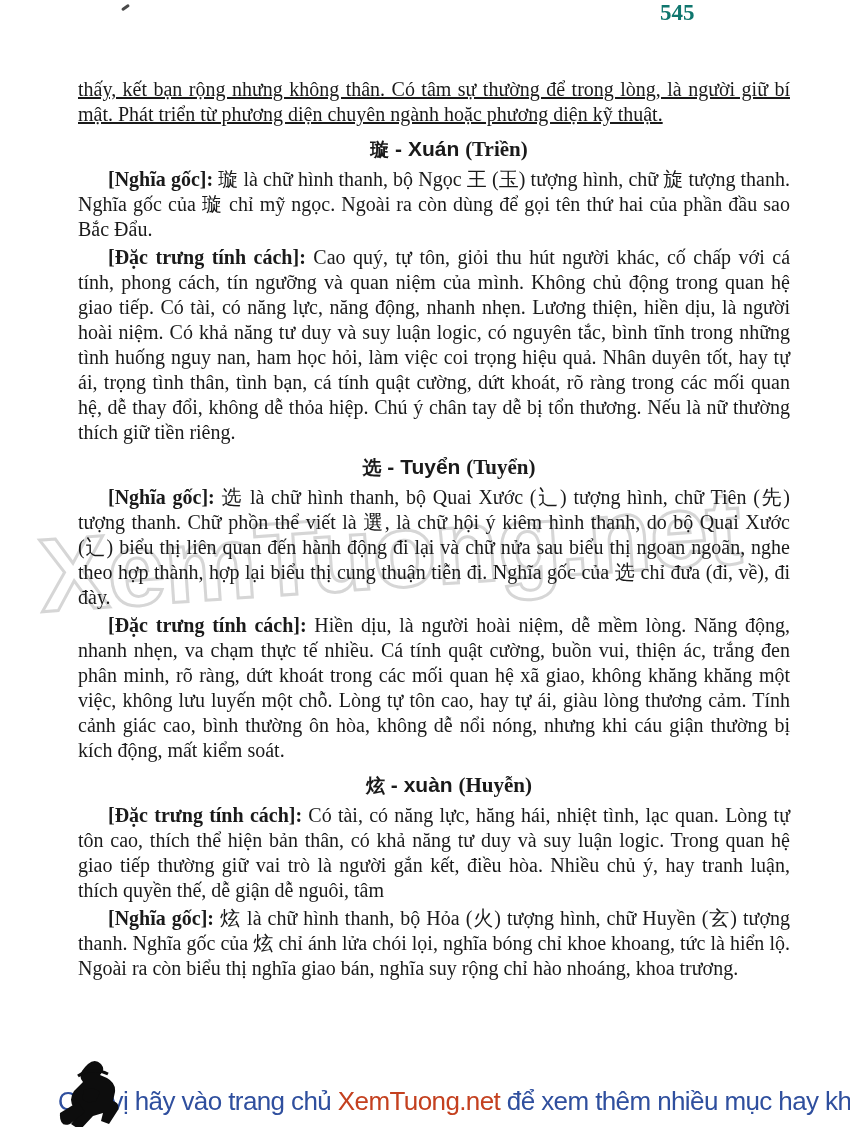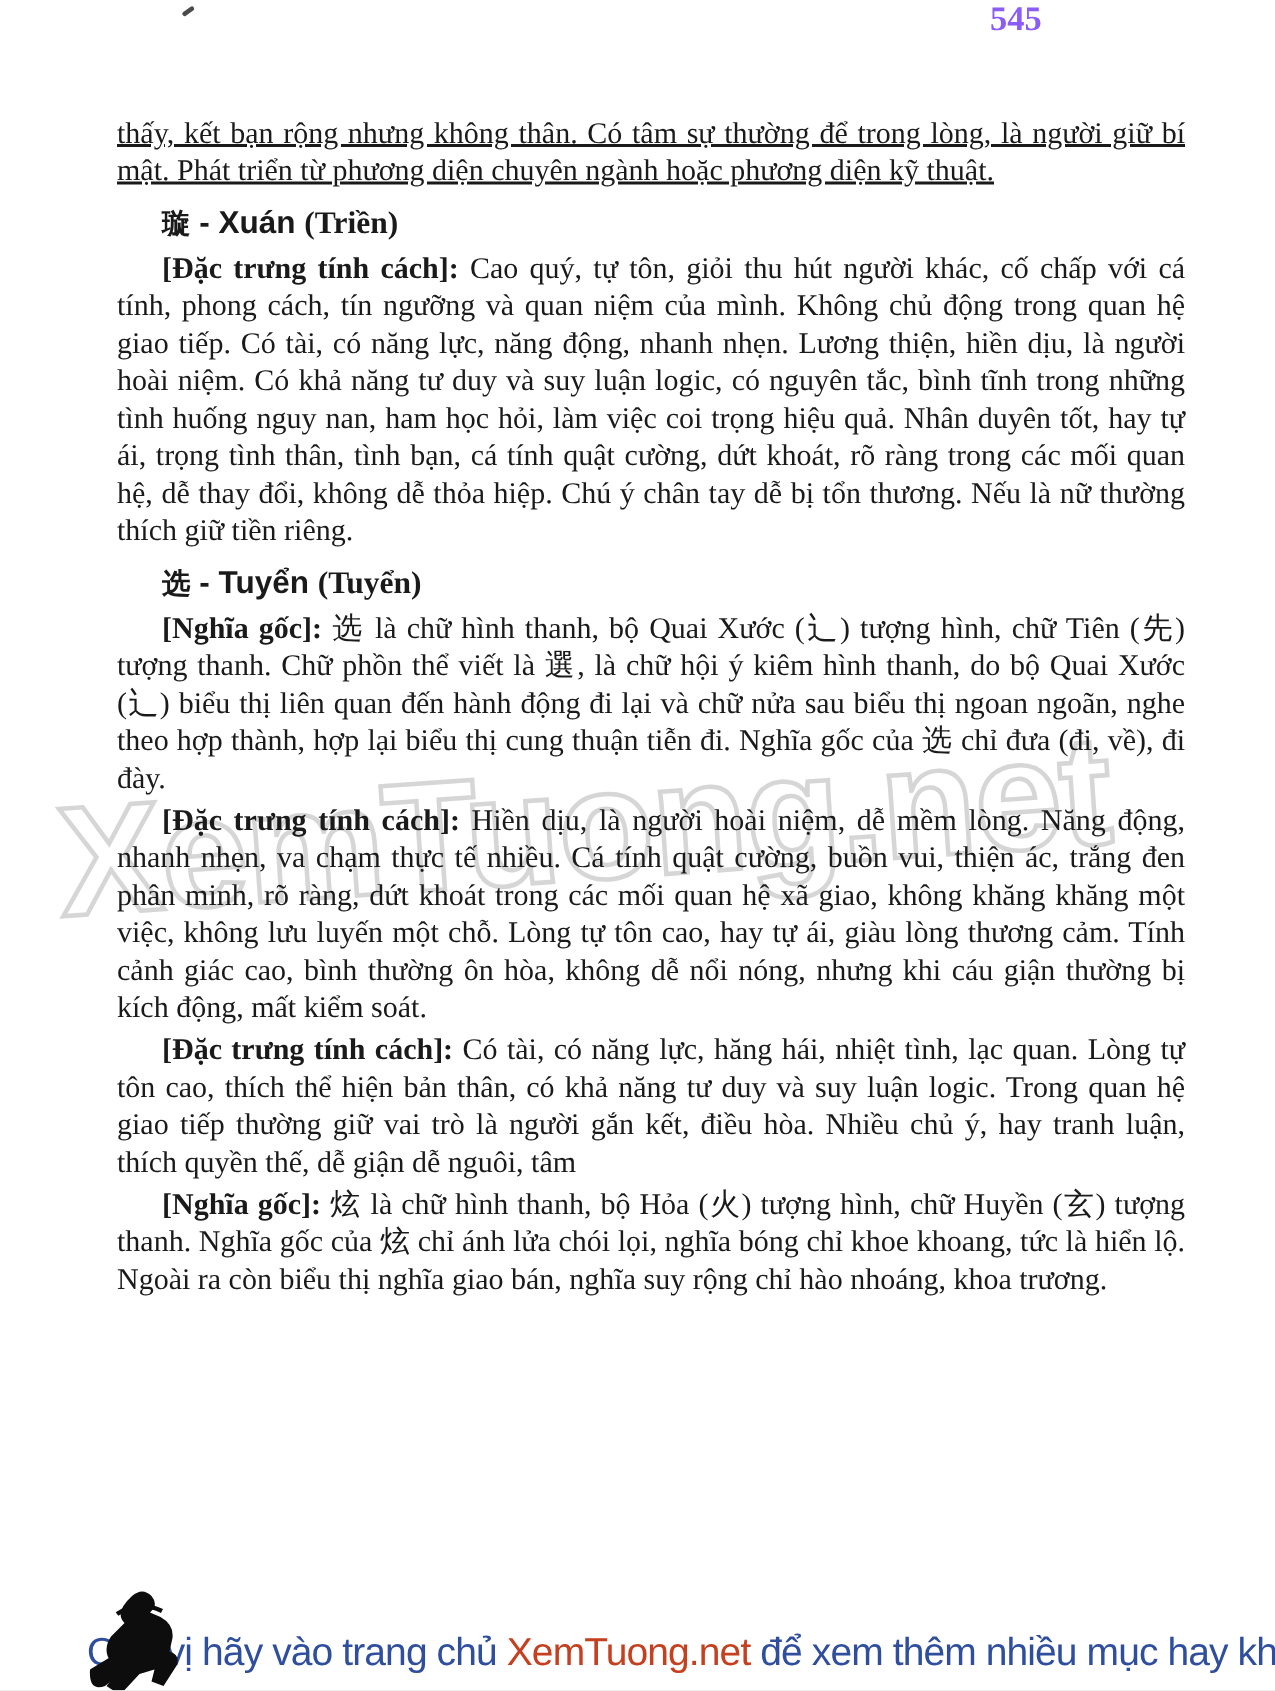--- a/index.html
+++ b/index.html
@@ -25,21 +25,21 @@
   
   .content{
     position:absolute;left:78px;right:60px;top:74px;z-index:2;
     font-size:20px;line-height:25px;text-align:justify;
   }
   .para{margin:3px 0;text-indent:30px;}
   .para.no-indent{text-indent:0;text-decoration:underline;}
   .para .lead{font-weight:bold;}
   .heading{
     margin:9px 0 5px 0;text-indent:30px;font-weight:bold;font-size:21px;
-    text-align:left;
+    text-align:center;
   }
   .heading .pinyin{font-family:"Liberation Sans", sans-serif;font-weight:bold;}
   .heading .hanzi{font-size:19px;}
   
   .footer{
     position:absolute;left:58px;top:1086px;width:780px;z-index:3;
     font-family:"Liberation Sans", sans-serif;font-size:26px;
     letter-spacing:-.6px;white-space:nowrap;
   }
   .footer .site{font-weight:normal;}
@@ -56,31 +56,33 @@
 
 <div class="page">
 
   <div class="stray-mark"></div>
 
   <div class="watermark" style="-webkit-text-stroke: 3px rgb(207, 207, 207);">XemTuong.net</div>
 
   <div class="content" id="content">
       <div class="para no-indent">thấy, kết bạn rộng nhưng không thân. Có tâm sự thường để trong lòng, là người giữ bí mật. Phát triển từ phương diện chuyên ngành hoặc phương diện kỹ thuật.</div>
       <div class="heading"><span class="hanzi">璇</span><span class="pinyin"> - Xuán </span><span>(Triền)</span></div>
+      <div class="para"><span class="lead">[Nghĩa gốc]: </span>璇 là chữ hình thanh, bộ Ngọc 王 (玉) tượng hình, chữ 旋 tượng thanh. Nghĩa gốc của 璇 chỉ mỹ ngọc. Ngoài ra còn dùng để gọi tên thứ hai của phần đầu sao Bắc Đẩu.</div>
       <div class="para"><span class="lead">[Đặc trưng tính cách]: </span>Cao quý, tự tôn, giỏi thu hút người khác, cố chấp với cá tính, phong cách, tín ngưỡng và quan niệm của mình. Không chủ động trong quan hệ giao tiếp. Có tài, có năng lực, năng động, nhanh nhẹn. Lương thiện, hiền dịu, là người hoài niệm. Có khả năng tư duy và suy luận logic, có nguyên tắc, bình tĩnh trong những tình huống nguy nan, ham học hỏi, làm việc coi trọng hiệu quả. Nhân duyên tốt, hay tự ái, trọng tình thân, tình bạn, cá tính quật cường, dứt khoát, rõ ràng trong các mối quan hệ, dễ thay đổi, không dễ thỏa hiệp. Chú ý chân tay dễ bị tổn thương. Nếu là nữ thường thích giữ tiền riêng.</div>
       <div class="heading"><span class="hanzi">选</span><span class="pinyin"> - Tuyển </span><span>(Tuyển)</span></div>
       <div class="para"><span class="lead">[Nghĩa gốc]: </span>选 là chữ hình thanh, bộ Quai Xước (辶) tượng hình, chữ Tiên (先) tượng thanh. Chữ phồn thể viết là 選, là chữ hội ý kiêm hình thanh, do bộ Quai Xước (辶) biểu thị liên quan đến hành động đi lại và chữ nửa sau biểu thị ngoan ngoãn, nghe theo hợp thành, hợp lại biểu thị cung thuận tiễn đi. Nghĩa gốc của 选 chỉ đưa (đi, về), đi đày.</div>
       <div class="para"><span class="lead">[Đặc trưng tính cách]: </span>Hiền dịu, là người hoài niệm, dễ mềm lòng. Năng động, nhanh nhẹn, va chạm thực tế nhiều. Cá tính quật cường, buồn vui, thiện ác, trắng đen phân minh, rõ ràng, dứt khoát trong các mối quan hệ xã giao, không khăng khăng một việc, không lưu luyến một chỗ. Lòng tự tôn cao, hay tự ái, giàu lòng thương cảm. Tính cảnh giác cao, bình thường ôn hòa, không dễ nổi nóng, nhưng khi cáu giận thường bị kích động, mất kiểm soát.</div>
+      <div class="heading"><span class="hanzi">炫</span><span class="pinyin"> - xuàn </span><span>(Huyễn)</span></div>
       <div class="para"><span class="lead">[Đặc trưng tính cách]: </span>Có tài, có năng lực, hăng hái, nhiệt tình, lạc quan. Lòng tự tôn cao, thích thể hiện bản thân, có khả năng tư duy và suy luận logic. Trong quan hệ giao tiếp thường giữ vai trò là người gắn kết, điều hòa. Nhiều chủ ý, hay tranh luận, thích quyền thế, dễ giận dễ nguôi, tâm</div>
       <div class="para"><span class="lead">[Nghĩa gốc]: </span>炫 là chữ hình thanh, bộ Hỏa (火) tượng hình, chữ Huyền (玄) tượng thanh. Nghĩa gốc của 炫 chỉ ánh lửa chói lọi, nghĩa bóng chỉ khoe khoang, tức là hiển lộ. Ngoài ra còn biểu thị nghĩa giao bán, nghĩa suy rộng chỉ hào nhoáng, khoa trương.</div>
     </div>
 
   <div class="footer" style="color: rgb(47, 79, 158);"><span>Quý vị hãy vào trang chủ </span><span class="site" style="color: rgb(196, 64, 31);">XemTuong.net</span><span> để xem thêm nhiều mục hay khác</span></div>
 
-  <div class="page-number" style="color: #8b5cf6;">545</div>
+  <div class="page-number" style="color: #0f766e;">545</div>
 
   <svg class="stamp" viewBox="0 0 78 67" xmlns="http://www.w3.org/2000/svg">
     <path fill="#0d0d0d" d="M34 4 q7 -6 13 0 q5 6 -1 11 l7 3 q9 5 8 14 l-2 9 q7 2 5 9 l-9 14 -8 -3 2 -8 -10 3 -13 14 -9 -6 10 -13 -7 -3 q-6 -8 0 -17 l9 -9 q-7 -7 5 -18z"></path>
     <path fill="#0d0d0d" d="M6 53 l18 -11 7 10 -15 12 q-11 4 -10 -11z"></path>
     <path fill="#0d0d0d" d="M30 30 q10 -4 16 2 l-4 9 q-9 3 -14 -2z" opacity=".9"></path>
     <path fill="none" stroke="#0d0d0d" stroke-width="3" d="M24 16 q14 -10 30 -2"></path>
   </svg>
 
 </div>
 

